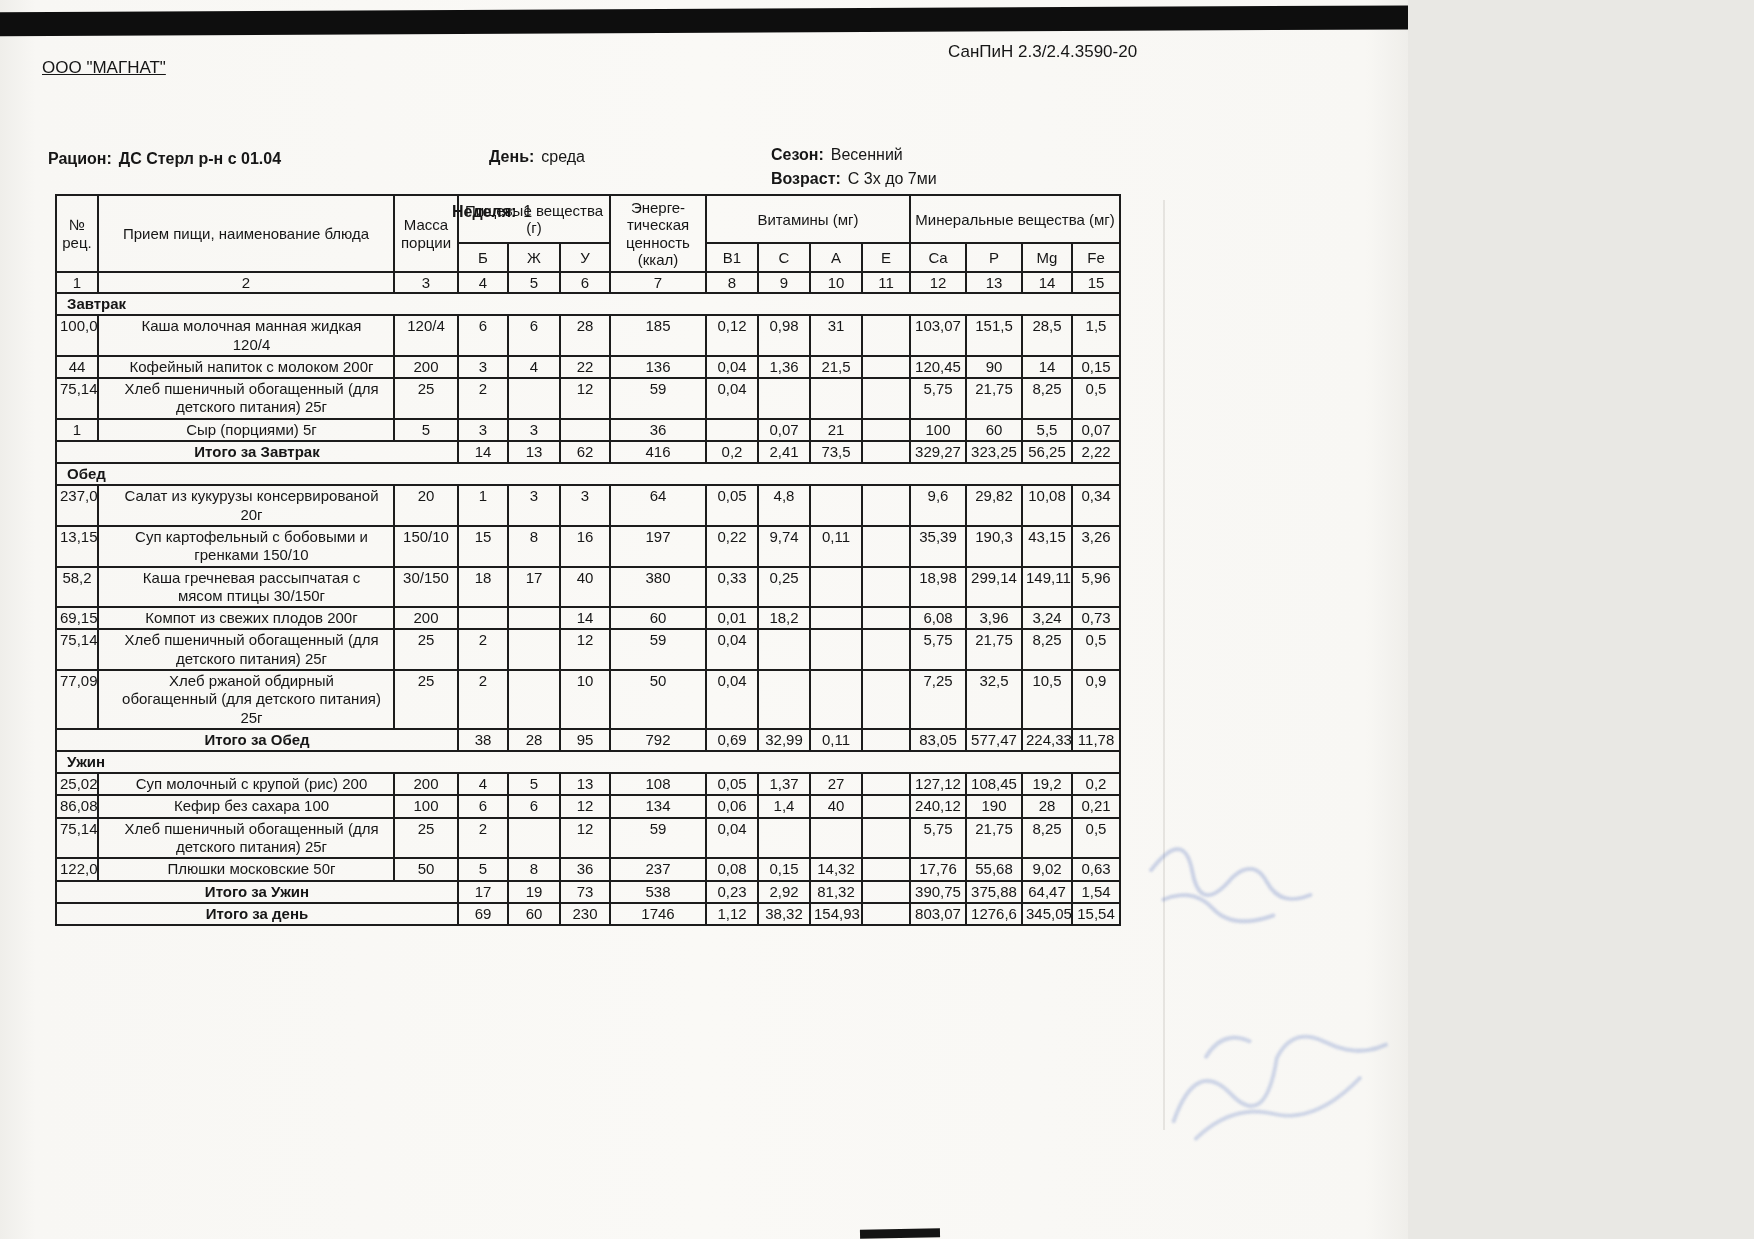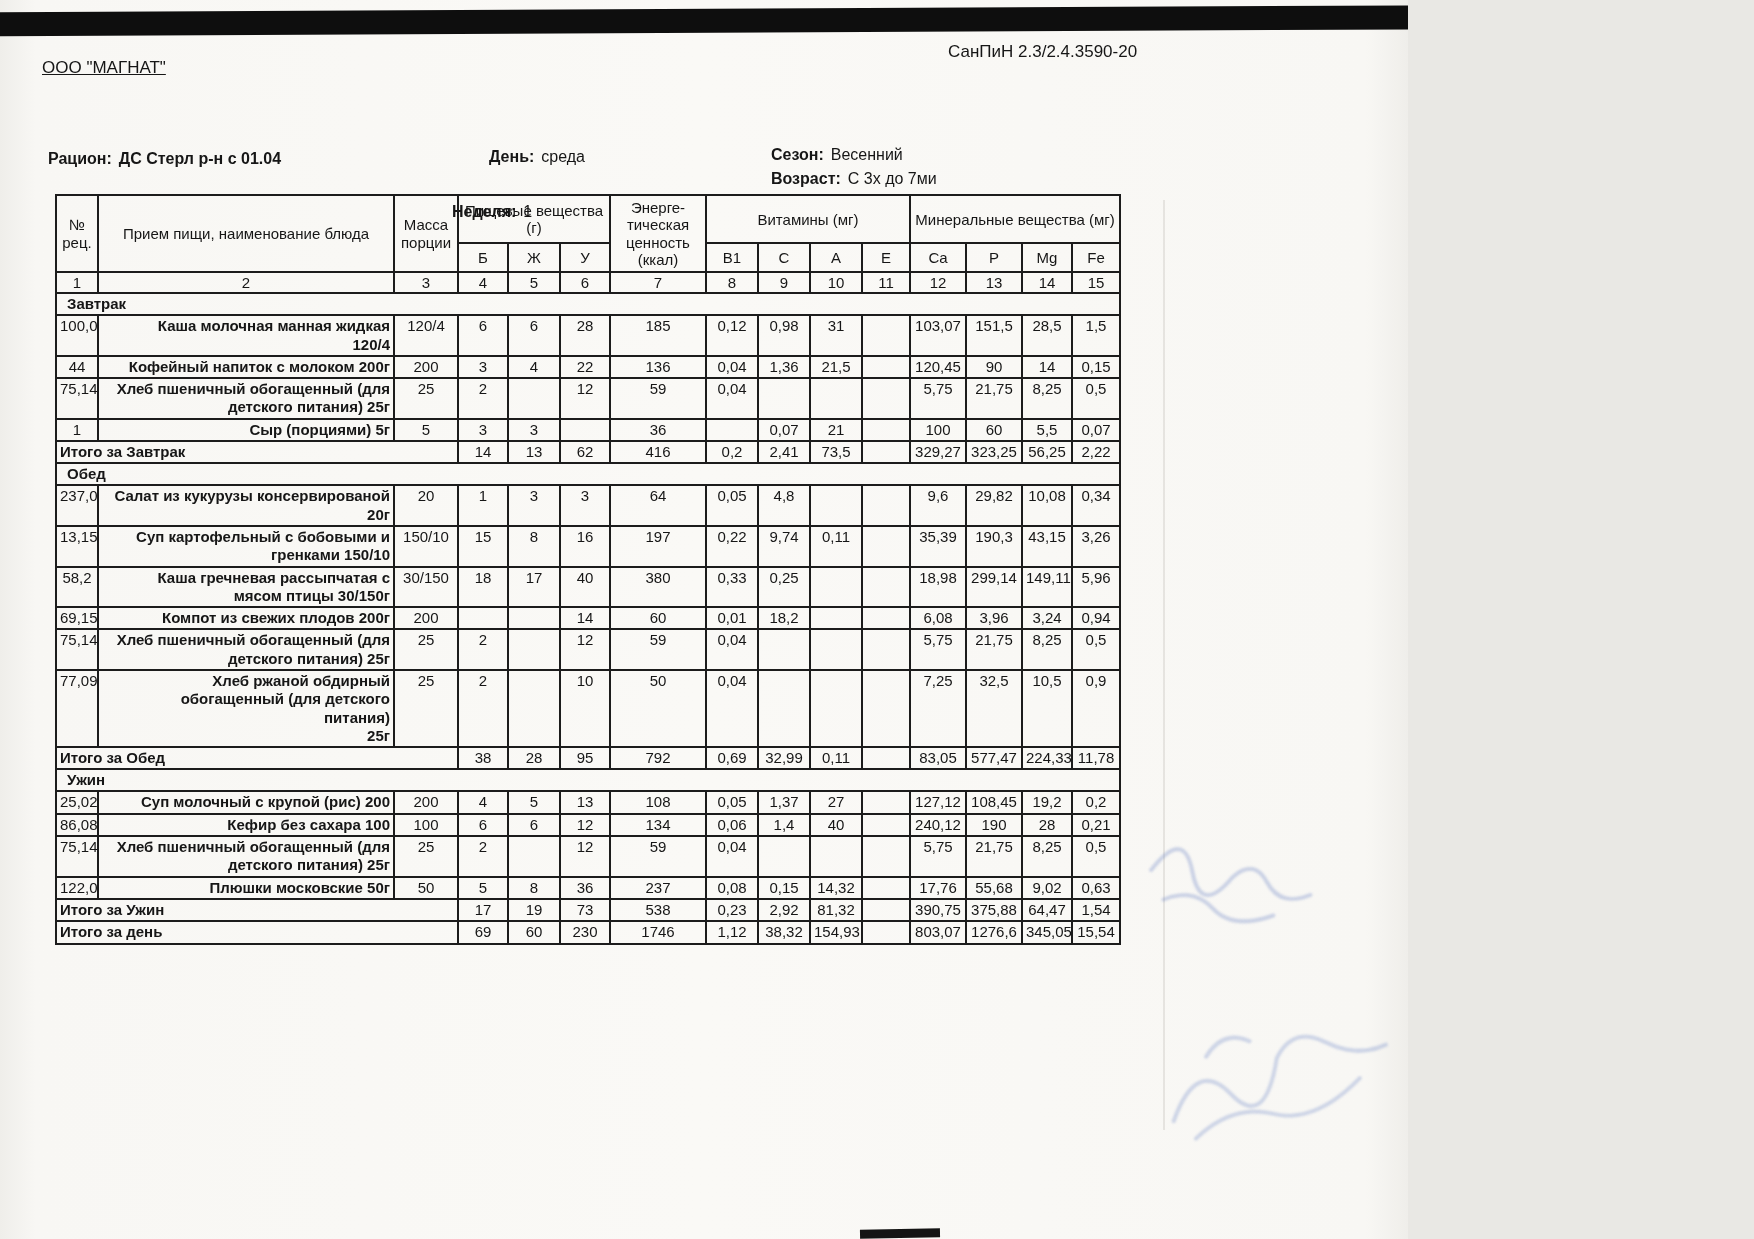--- a/index.html
+++ b/index.html
@@ -68,33 +68,32 @@
     vertical-align: middle;
     line-height: 1.15;
     padding: 3px 1px;
   }
   .menu td {
     vertical-align: top;
     text-align: center;
     line-height: 1.22;
   }
   .menu td.name-cell {
-    text-align: right;
+    text-align: center;
     white-space: pre-line;
     padding-left: 14px;
-    font-weight: bold;
   }
   .menu tr.section-row td {
     text-align: left;
     font-weight: bold;
     padding-left: 10px;
     line-height: 1.2;
   }
   .menu tr.total-row td.total-label {
-    text-align: left;
+    text-align: center;
     font-weight: bold;
     padding-left: 3px;
   }
   .menu tr.colnum-row th { padding: 1px; }
   .stamp { position: absolute; filter: blur(1.2px); }
   .stamp1 { left: 1140px; top: 828px; transform: rotate(16deg); }
   .stamp2 { left: 1148px; top: 988px; transform: rotate(-7deg); }
 </style>
 </head>
 <body>
@@ -337,21 +336,21 @@
           <td class="num"></td>
           <td class="num">14</td>
           <td class="num">60</td>
           <td class="num">0,01</td>
           <td class="num">18,2</td>
           <td class="num"></td>
           <td class="num"></td>
           <td class="num">6,08</td>
           <td class="num">3,96</td>
           <td class="num">3,24</td>
-          <td class="num">0,94</td>
+          <td class="num">0,73</td>
         </tr>
         <tr>
           <td class="num">75,14</td>
           <td class="name-cell">Хлеб пшеничный обогащенный (для
 детского питания) 25г</td>
           <td class="num">25</td>
           <td class="num">2</td>
           <td class="num"></td>
           <td class="num">12</td>
           <td class="num">59</td>

